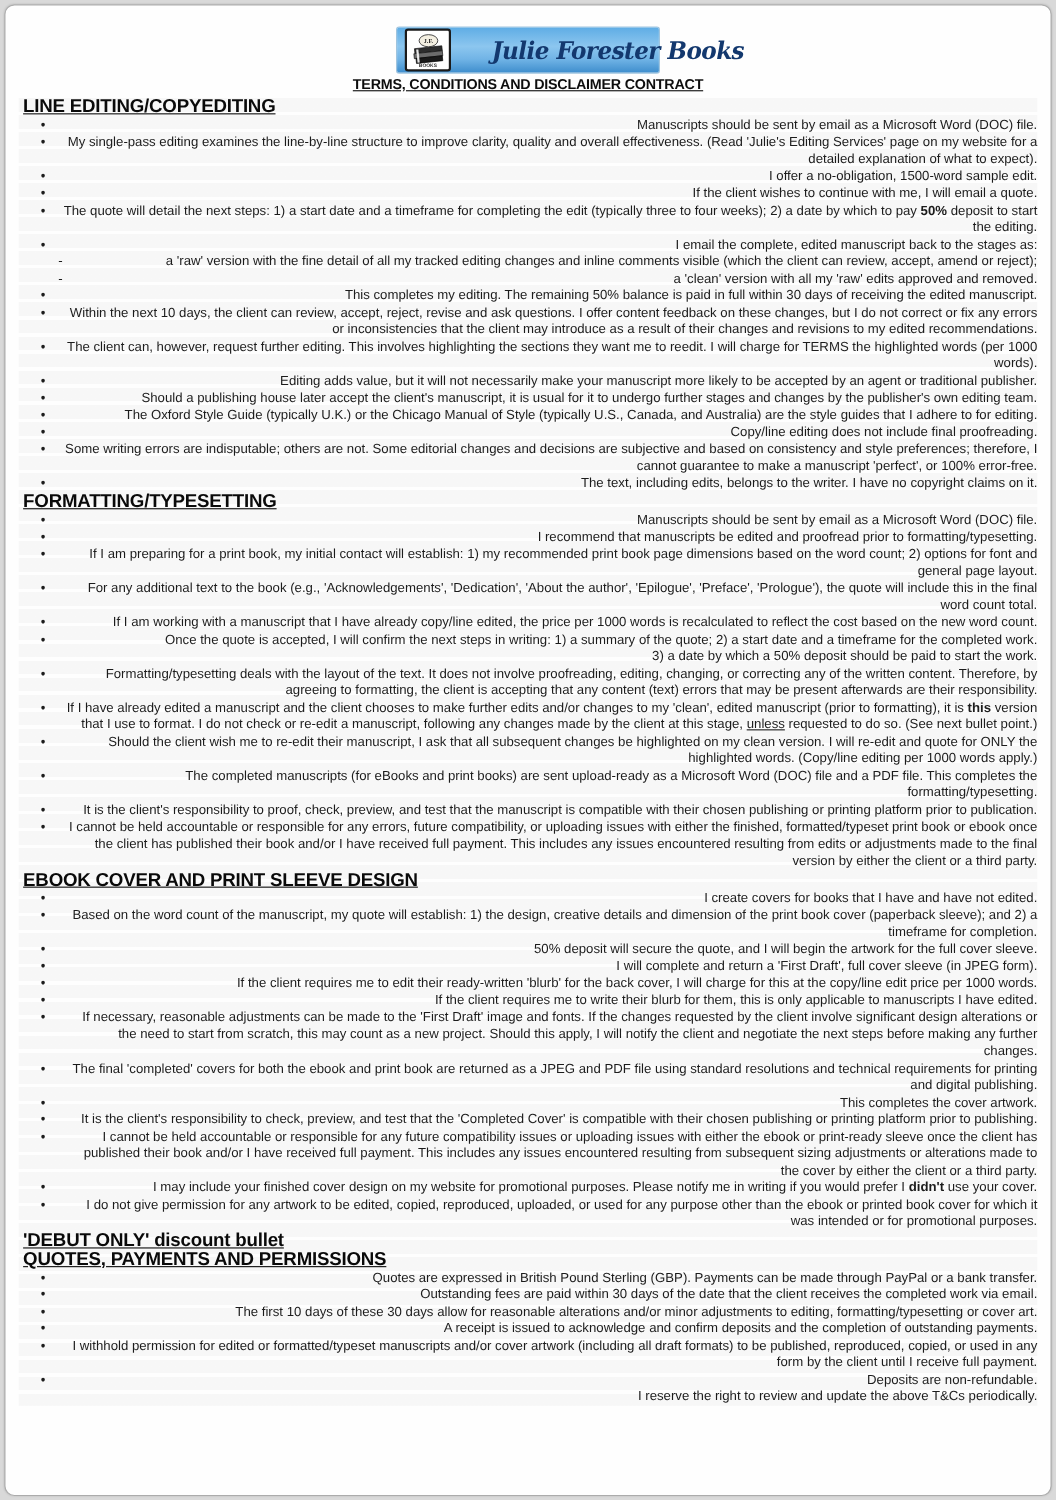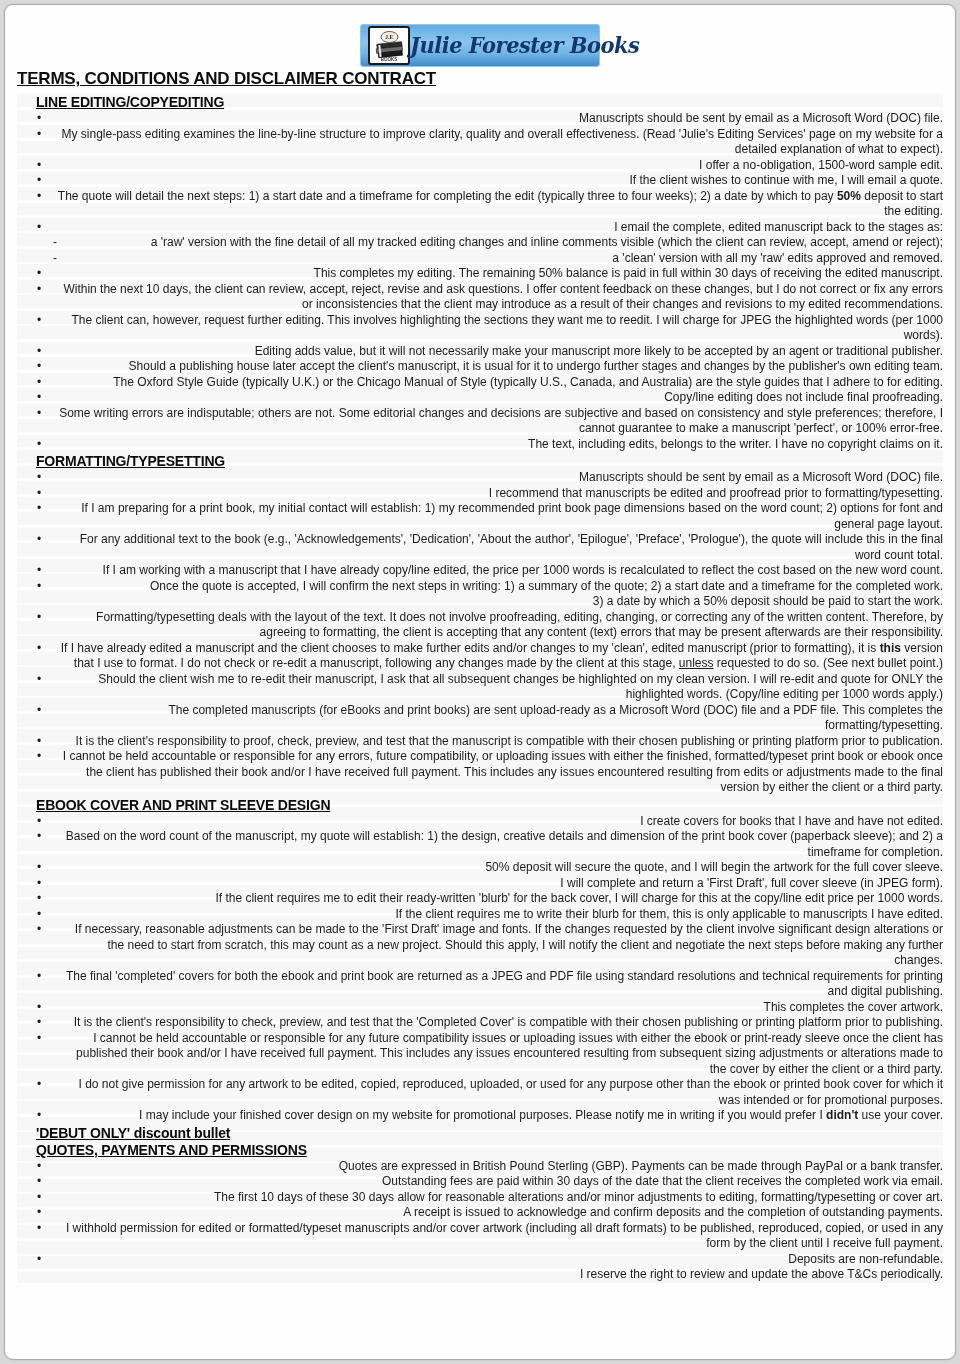--- a/index.html
+++ b/index.html
@@ -6,44 +6,44 @@
   .page{
     position:relative;width:950px;height:1354px;margin:4px auto;background:#fefefe;
     border:1px solid #ababab;border-radius:9px;overflow:hidden;
     box-shadow:0 0 2px rgba(0,0,0,.15);
   }
   .doc-inner{padding:14px 12px 6px 12px;}
   
   .banner{
     width:238px;height:41px;margin:6px auto 2px auto;border-radius:2px;
     background:linear-gradient(180deg,#5fade5 0%,#8cc6ef 42%,#71b4e6 70%,#3f8ecd 100%);
-    display:flex;align-items:center;box-shadow:0 0 0 1px #9fc4de;
+    display:flex;align-items:center;box-shadow:0 0 0 1px #9fc4de;gap:37px;
   }
   .logo-box{
     width:38px;height:35px;background:#fff;border:2px solid #1b1b1b;border-radius:3px;
     margin-left:7px;flex:0 0 auto;display:flex;align-items:center;justify-content:center;
   }
   .brand{
     flex:1;text-align:center;font-family:"DejaVu Serif","Liberation Serif",serif;
     font-style:italic;font-weight:bold;font-size:21px;color:#13386e;
     letter-spacing:-0.5px;padding-right:6px;white-space:nowrap;
     transform:scaleY(1.05);
   }
   .doc-title{
-    text-align:left;font-size:17px;font-weight:bold;color:#0d0d0d;
+    text-align:center;font-size:13px;font-weight:bold;color:#0d0d0d;
     text-decoration:underline;letter-spacing:-0.2px;margin:3px 0 5px 0;
   }
   
   .doc-body{
     color:#1c1c1c;font-size:12px;line-height:15.5px;
     background:repeating-linear-gradient(180deg,rgba(0,0,0,0.028) 0 12.5px,rgba(0,0,0,0) 12.5px 15.5px);
   }
   .section h2{
-    font-size:14px;font-weight:bold;color:#0a0a0a;text-decoration:underline;
-    margin:1px 0 1px 19px;line-height:16px;letter-spacing:-0.2px;
+    font-size:17px;font-weight:bold;color:#0a0a0a;text-decoration:underline;
+    margin:1px 0 1px 4px;line-height:16px;letter-spacing:-0.2px;
   }
   .section ul{margin:0;padding:0;list-style:none;}
   .section li{position:relative;padding-left:40px;margin:0;text-align:right;}
   .section li::before{
     content:"\2022";position:absolute;left:20px;top:0;font-size:12px;color:#1c1c1c;
   }
   .section li.no-bullet::before{content:"";}
   .section ul.sub{margin:0;}
   .section ul.sub li{padding-left:58px;}
   .section ul.sub li::before{content:"-";left:36px;font-weight:normal;}
@@ -84,21 +84,21 @@
             <li>I offer a no-obligation, 1500-word sample edit.</li>
             <li>If the client wishes to continue with me, I will email a quote.</li>
             <li>The quote will detail the next steps: 1) a start date and a timeframe for completing the edit (typically three to four weeks); 2) a date by which to pay <b>50%</b> deposit to start the editing.</li>
             <li>I email the complete, edited manuscript back to the stages as:</li>
             <ul class="sub">
               <li>a 'raw' version with the fine detail of all my tracked editing changes and inline comments visible (which the client can review, accept, amend or reject);</li>
               <li>a 'clean' version with all my 'raw' edits approved and removed.</li>
             </ul>
             <li>This completes my editing. The remaining 50% balance is paid in full within 30 days of receiving the edited manuscript.</li>
             <li>Within the next 10 days, the client can review, accept, reject, revise and ask questions. I offer content feedback on these changes, but I do not correct or fix any errors or inconsistencies that the client may introduce as a result of their changes and revisions to my edited recommendations.</li>
-            <li>The client can, however, request further editing. This involves highlighting the sections they want me to reedit. I will charge for JPEG the highlighted words (per 1000 words).</li>
+            <li>The client can, however, request further editing. This involves highlighting the sections they want me to reedit. I will charge for TERMS the highlighted words (per 1000 words).</li>
             <li>Editing adds value, but it will not necessarily make your manuscript more likely to be accepted by an agent or traditional publisher.</li>
             <li>Should a publishing house later accept the client's manuscript, it is usual for it to undergo further stages and changes by the publisher's own editing team.</li>
             <li>The Oxford Style Guide (typically U.K.) or the Chicago Manual of Style (typically U.S., Canada, and Australia) are the style guides that I adhere to for editing.</li>
             <li>Copy/line editing does not include final proofreading.</li>
             <li>Some writing errors are indisputable; others are not. Some editorial changes and decisions are subjective and based on consistency and style preferences; therefore, I cannot guarantee to make a manuscript 'perfect', or 100% error-free.</li>
             <li>The text, including edits, belongs to the writer. I have no copyright claims on it.</li>
           </ul>
         </div>
         <div class="section">
           <h2>FORMATTING/TYPESETTING</h2>
@@ -124,22 +124,22 @@
             <li>Based on the word count of the manuscript, my quote will establish: 1) the design, creative details and dimension of the print book cover (paperback sleeve); and 2) a timeframe for completion.</li>
             <li>50% deposit will secure the quote, and I will begin the artwork for the full cover sleeve.</li>
             <li>I will complete and return a 'First Draft', full cover sleeve (in JPEG form).</li>
             <li>If the client requires me to edit their ready-written 'blurb' for the back cover, I will charge for this at the copy/line edit price per 1000 words.</li>
             <li>If the client requires me to write their blurb for them, this is only applicable to manuscripts I have edited.</li>
             <li>If necessary, reasonable adjustments can be made to the 'First Draft' image and fonts. If the changes requested by the client involve significant design alterations or the need to start from scratch, this may count as a new project. Should this apply, I will notify the client and negotiate the next steps before making any further changes.</li>
             <li>The final 'completed' covers for both the ebook and print book are returned as a JPEG and PDF file using standard resolutions and technical requirements for printing and digital publishing.</li>
             <li>This completes the cover artwork.</li>
             <li>It is the client's responsibility to check, preview, and test that the 'Completed Cover' is compatible with their chosen publishing or printing platform prior to publishing.</li>
             <li>I cannot be held accountable or responsible for any future compatibility issues or uploading issues with either the ebook or print-ready sleeve once the client has published their book and/or I have received full payment. This includes any issues encountered resulting from subsequent sizing adjustments or alterations made to the cover by either the client or a third party.</li>
+            <li>I may include your finished cover design on my website for promotional purposes. Please notify me in writing if you would prefer I <b>didn't</b> use your cover.</li>
             <li>I do not give permission for any artwork to be edited, copied, reproduced, uploaded, or used for any purpose other than the ebook or printed book cover for which it was intended or for promotional purposes.</li>
-            <li>I may include your finished cover design on my website for promotional purposes. Please notify me in writing if you would prefer I <b>didn't</b> use your cover.</li>
           </ul>
         </div>
         <div class="section">
           <h2>'DEBUT ONLY' discount bullet</h2>
         </div>
         <div class="section">
           <h2>QUOTES, PAYMENTS AND PERMISSIONS</h2>
           <ul>
             <li>Quotes are expressed in British Pound Sterling (GBP). Payments can be made through PayPal or a bank transfer.</li>
             <li>Outstanding fees are paid within 30 days of the date that the client receives the completed work via email.</li>

